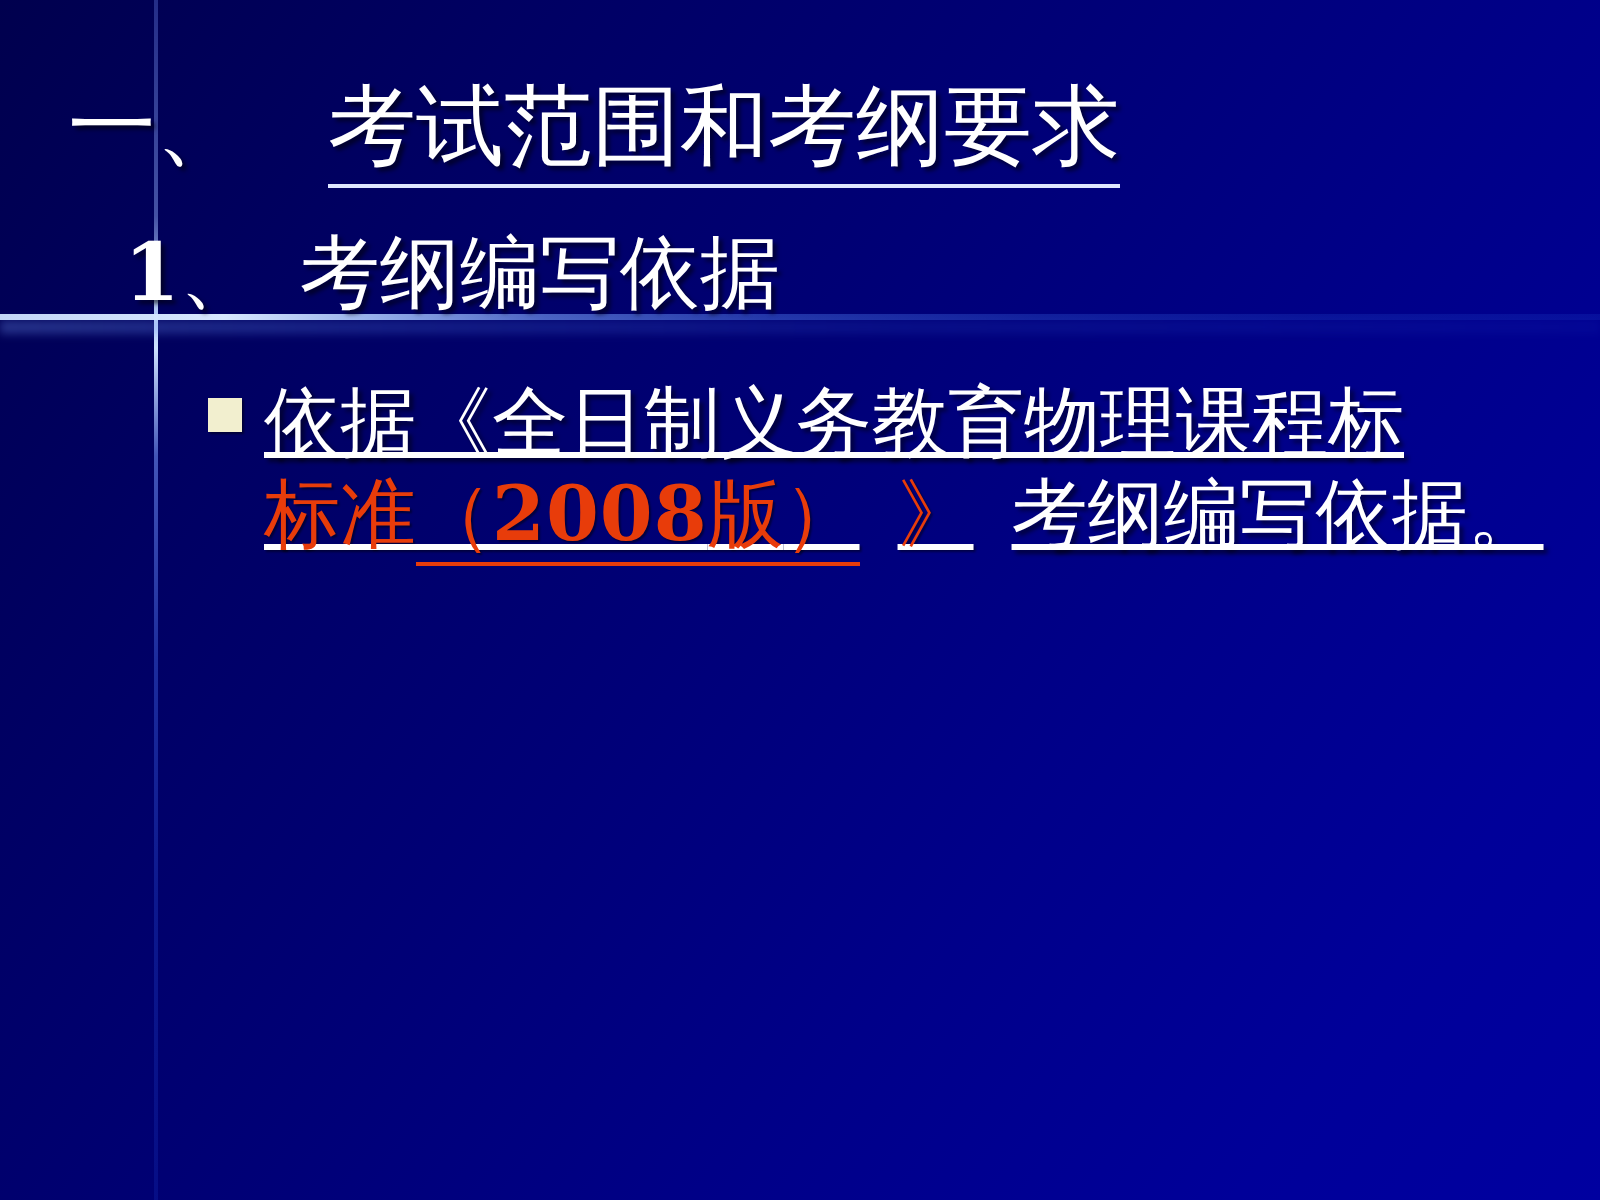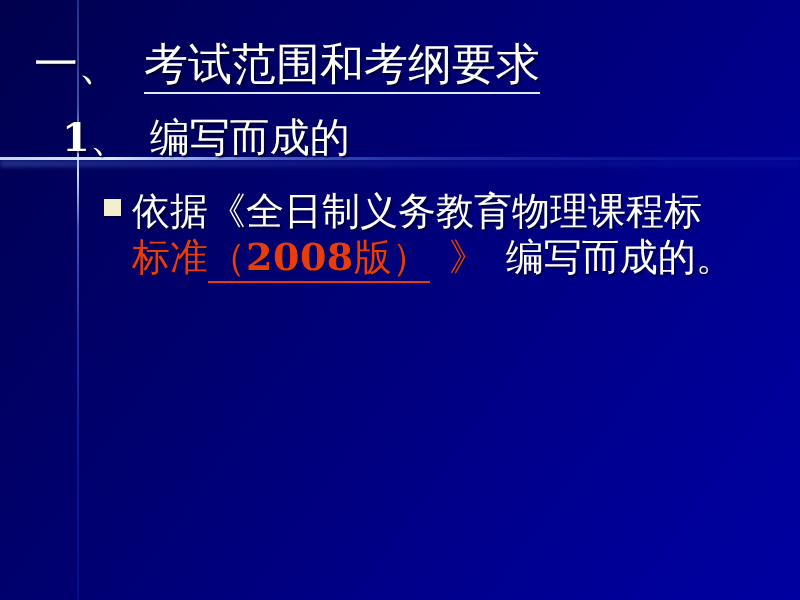--- a/index.html
+++ b/index.html
@@ -76,20 +76,21 @@
     font-size: 44px;
     line-height: 52px;
     color: #ffffff;
     white-space: nowrap;
     letter-spacing: 0px;
     text-shadow: 2px 2px 2px rgba(0,0,0,0.55);
   }
   .title .u {
     border-bottom: 2px solid #dfe8ff;
     padding-bottom: 3px;
+    margin-left: 20px;
   }
 
   .subtitle {
     position: absolute;
     left: 62px;
     top: 113px;
     font-size: 40px;
     line-height: 48px;
     color: #ffffff;
     white-space: nowrap;
@@ -123,20 +124,21 @@
     font-size: 38px;
     line-height: 46px;
     color: #ffffff;
     text-shadow: 2px 2px 2px rgba(0,0,0,0.5);
     text-align: justify;
     text-justify: inter-ideograph;
   }
   .body-text .ln {
     display: block;
     white-space: nowrap;
+    text-decoration: underline;
   }
   .hl {
     color: #e83c0a;
     text-shadow: 1px 1px 1px rgba(0,0,0,0.45);
   }
   .u-w {
     border-bottom: 2px solid #ffffff;
     padding-bottom: 2px;
   }
   .u-o {
@@ -157,31 +159,31 @@
 
   <div class="deco-vline"></div>
   <div class="deco-hline-soft"></div>
   <div class="deco-hline"></div>
 
   <div class="title">
     <span>一、</span><span class="sp"></span><span class="u">考试范围和考纲要求</span>
   </div>
 
   <div class="subtitle">
-    <span class="num">1</span><span>、</span><span class="sp"></span><span>编写而成的</span>
+    <span class="num">1</span><span>、</span><span class="sp"></span><span>考纲编写依据</span>
   </div>
 
   <div class="body-block">
     <div class="bullet-row">
       <span class="bullet-sq"></span>
       <div class="body-text">
 
         <span class="ln"><span>依据《全日制义务教育物理课程标</span></span>
 
 
 
-        <span class="ln"><span class="hl">标准</span><span class="hl u-o"><span>（</span><span class="lat">2008</span><span>版</span><span>）</span></span><span class="sp"></span><span class="hl">》</span><span class="sp"></span><span>编写而成的。</span></span>
+        <span class="ln"><span class="hl">标准</span><span class="hl u-o"><span>（</span><span class="lat">2008</span><span>版</span><span>）</span></span><span class="sp"></span><span class="hl">》</span><span class="sp"></span><span>考纲编写依据。</span></span>
 
       </div>
     </div>
   </div>
 
 </div>
 
 </body></html>

